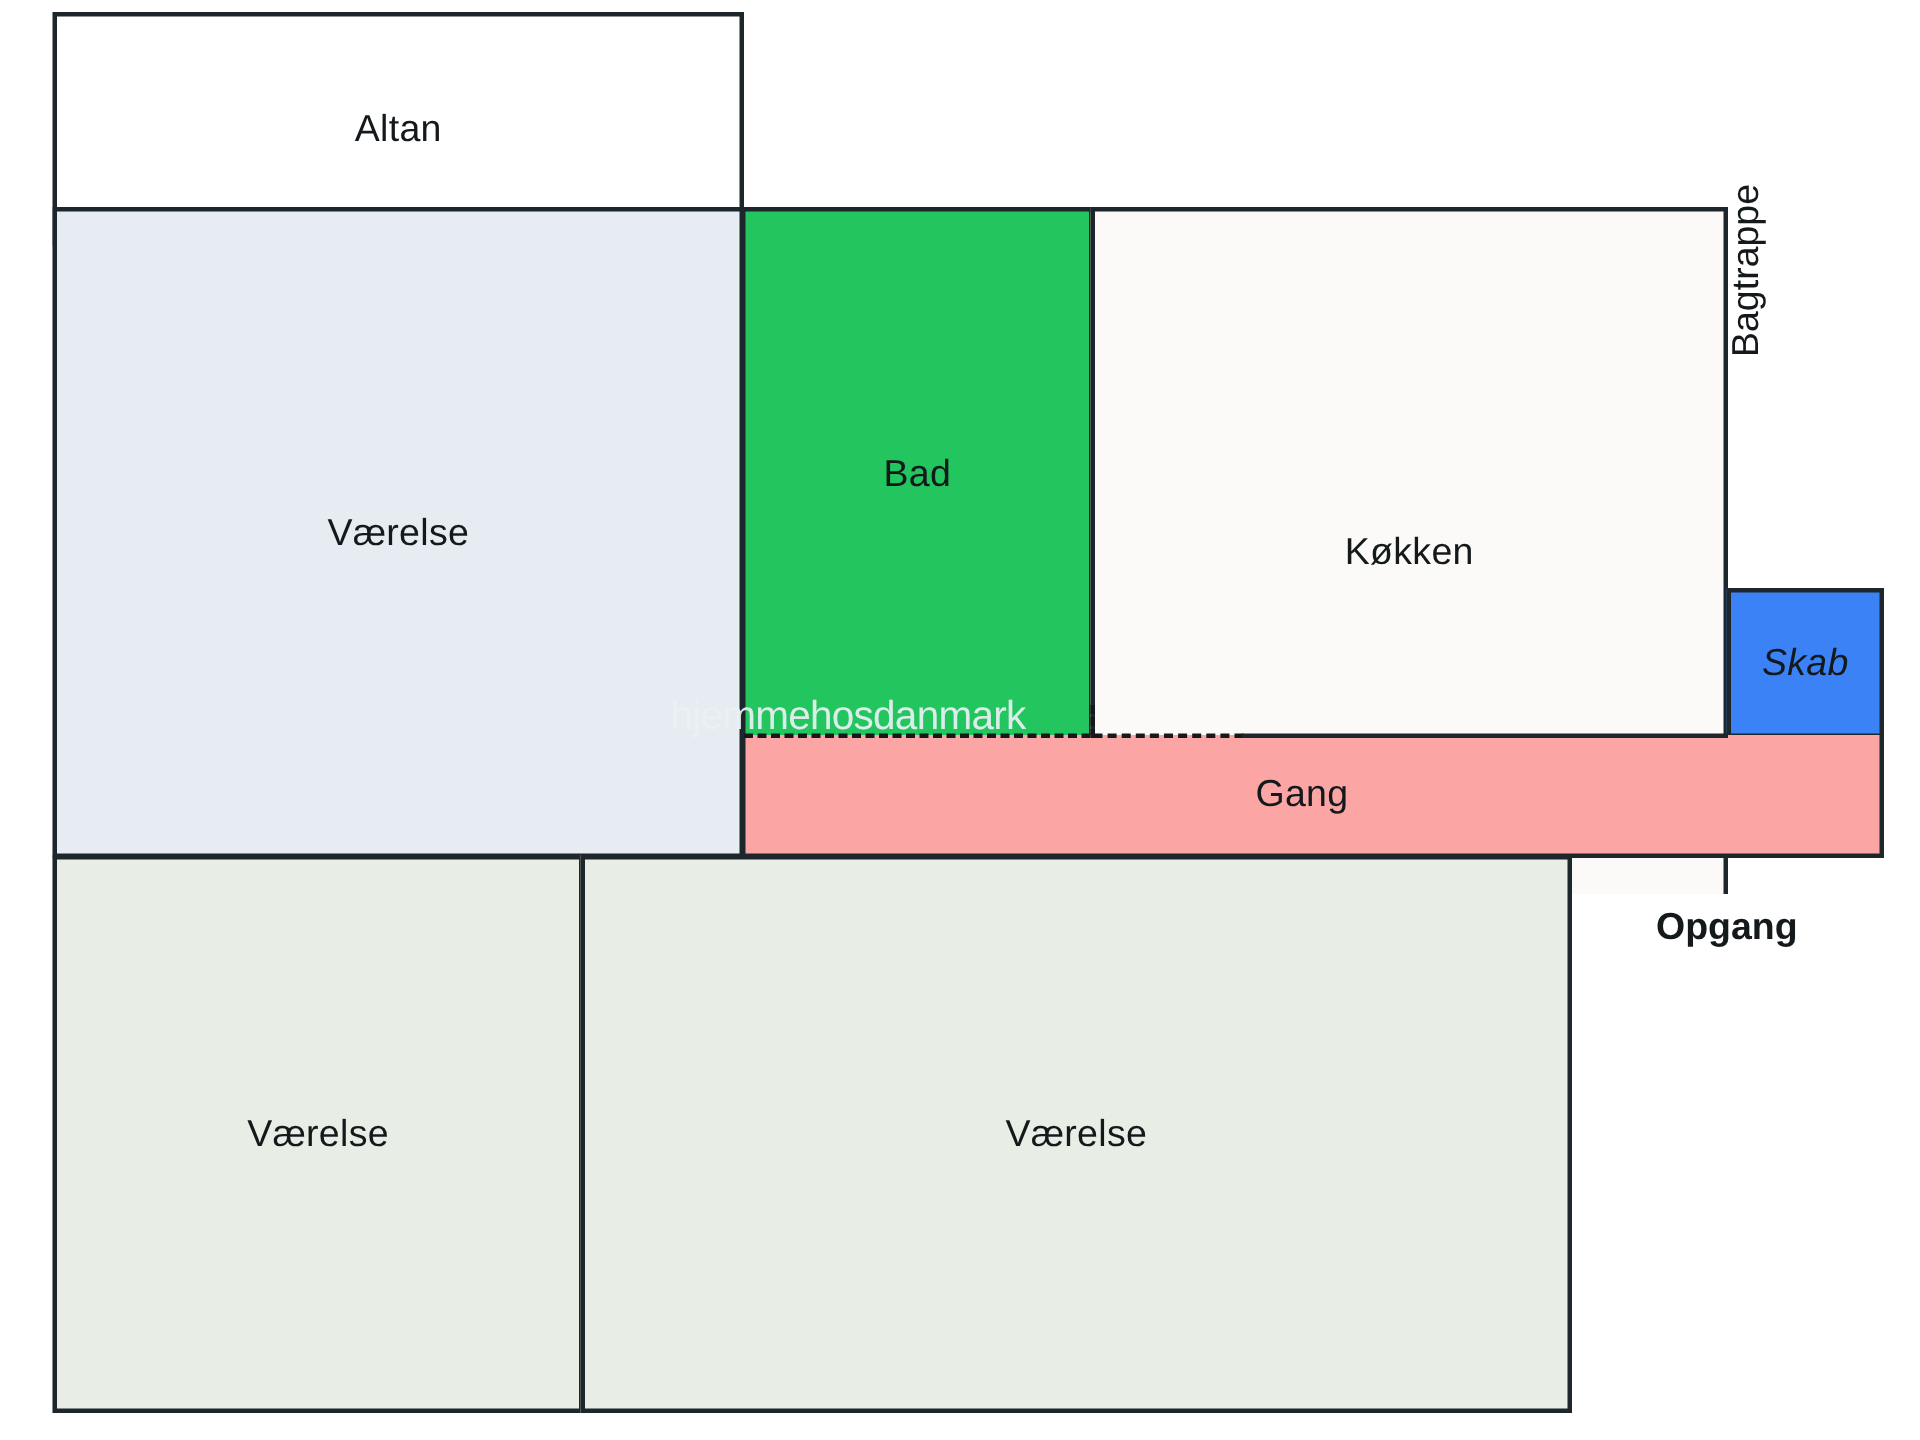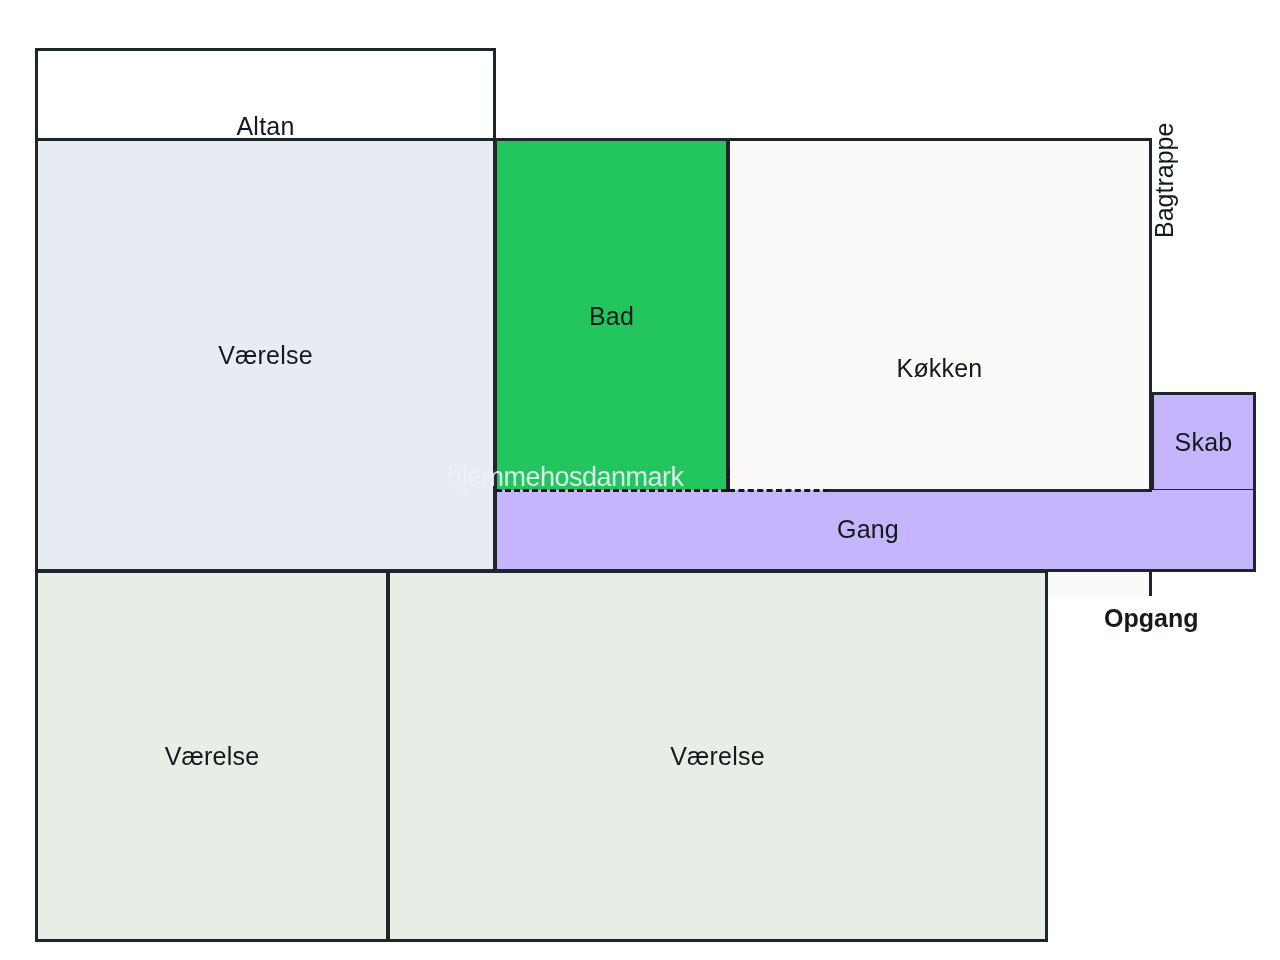--- a/index.html
+++ b/index.html
@@ -35,21 +35,20 @@
     letter-spacing: 0.2px;
     line-height: 1;
     white-space: nowrap;
   }
 
   
   #room-altan {
     left: 35px;  top: 8px;
     width: 461px; height: 156px;
     background: #ffffff;
-    margin-top: 40px;
   }
 
   #room-vaerelse-left {
     left: 35px;  top: 138px;
     width: 461px; height: 434px;
     background: #e7ecf3;
   }
 
   #room-bad {
     left: 494px; top: 138px;
@@ -61,27 +60,28 @@
   #room-kokken {
     left: 727px; top: 138px;
     width: 425px; height: 458px;
     background: #fbfaf8;
     border-bottom-style: none;
   }
 
   #room-skab {
     left: 1151px; top: 392px;
     width: 105px;  height: 100px;
-    background: #c4b5fd;
+    background: #3b82f6;
+    font-style: italic;
   }
 
   #room-gang {
     left: 494px; top: 490px;
     width: 762px; height: 82px;
-    background: #c4b5fd;
+    background: #fca5a5;
     border-top-style: none;
     justify-content: flex-start;
   }
   #room-gang .room-label {
     margin-left: 340px;
   }
 
   #room-vaerelse-bottom-left {
     left: 35px;  top: 570px;
     width: 354px; height: 372px;

